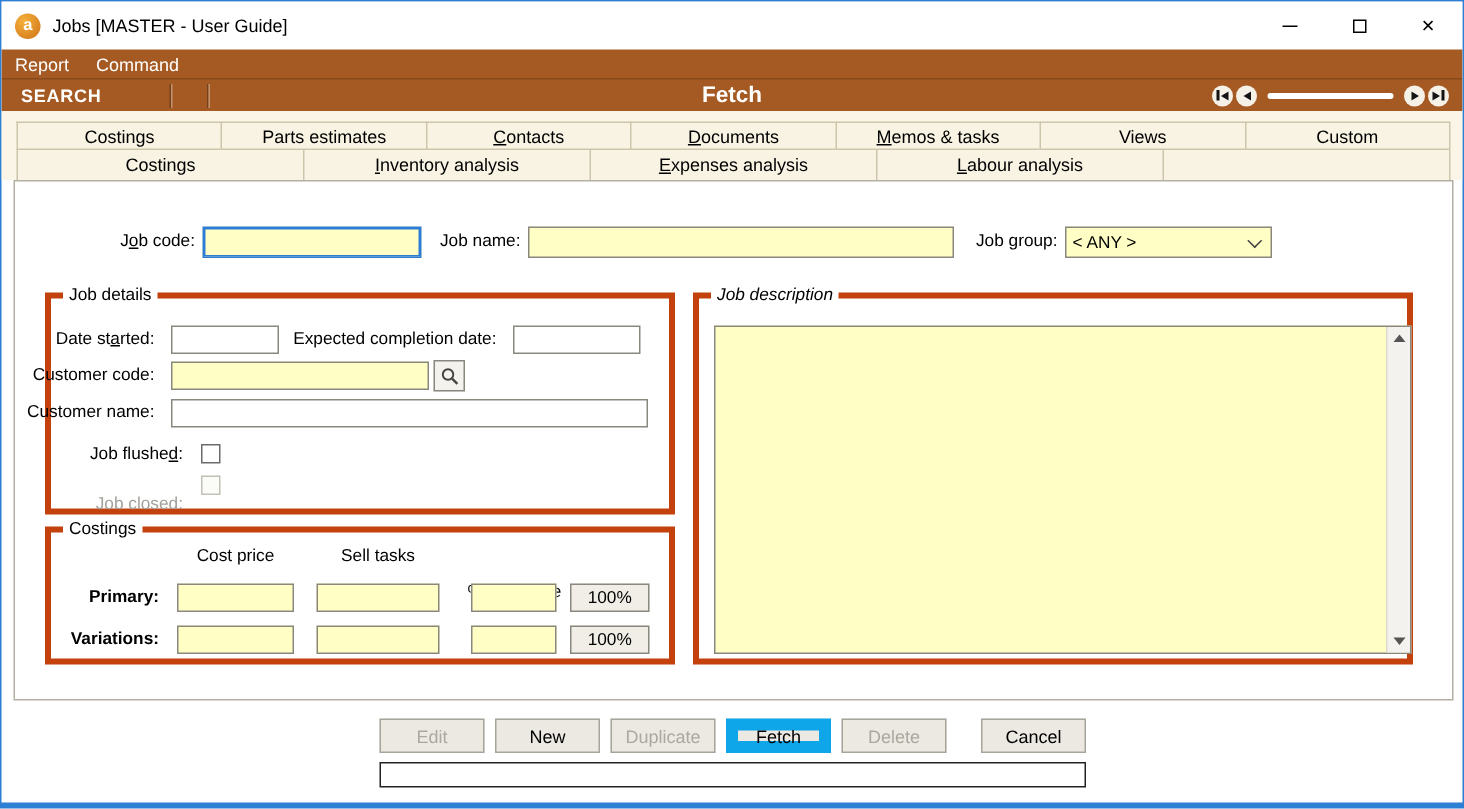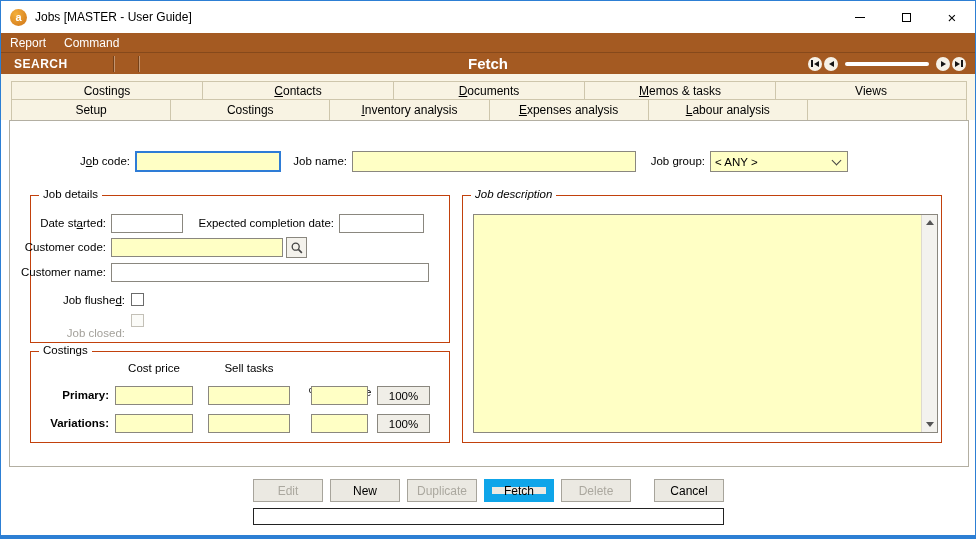--- a/index.html
+++ b/index.html
@@ -64,21 +64,21 @@
   .lbl.c { text-align:center; }
   .field { position:absolute; border:1px solid #8A877F; background:#fff; font-family:inherit;
     font-size:11.5px; padding:0 3px; height:19px; }
   .field.yellow { background:#FFFFC5; }
   .field.focus { border:1px solid #2E7CD6; box-shadow:0 0 0 1px #2E7CD6 inset; }
   .combo { position:absolute; border:1px solid #8A877F; background:#FFFFC5; display:flex;
     align-items:center; font-size:11.5px; }
   .combo-text { margin-left:4px; flex:1; }
   .chev { width:7px; height:7px; border-right:1.5px solid #444; border-bottom:1.5px solid #444;
     transform:rotate(45deg); margin:-3px 7px 0 0; display:block; }
-  .group { position:absolute; border:1px solid #c2410c; background:#fff; }
+  .group { position:absolute; border:4px solid #c2410c; background:#fff; }
   .group-title { position:absolute; top:-8px; left:8px; background:#fff; padding:0 4px; font-size:11.5px; white-space:nowrap; }
   .mini-btn { position:absolute; width:21px; height:21px; background:#F4F2EC; border:1px solid #8A877F;
     display:flex; align-items:center; justify-content:center; padding:0; }
   .checkbox { position:absolute; width:13px; height:13px; background:#fff; border:1px solid #6B6B6B; display:block; }
   .checkbox.disabled { border-color:#C3C0B7; background:#FBFBF8; }
   .pct-btn { position:absolute; width:53px; height:19px; background:#F0EEE7; border:1px solid #8A877F;
     font-family:inherit; font-size:11.5px; display:flex; align-items:center; justify-content:center; padding:0; }
   .desc-field { position:absolute; background:#FFFFC5; border:1px solid #8A877F; }
   .vscroll { position:absolute; top:0; right:0; bottom:0; width:16px; background:#F3F2EE;
     border-left:1px solid #DDD9CE; display:flex; flex-direction:column; justify-content:space-between; align-items:center; }
@@ -142,27 +142,28 @@
       <div class="nav-btn">
           <span class="tri tr"></span>
           <span class="nbar"></span>
         </div>
     </div>
   </div>
 
   <div class="tabstrip-bg"></div>
   <div class="tabrow row1">
     <div class="tab">Costings</div>
+    <div class="tab">Parts estimates</div>
     <div class="tab"><u>C</u>ontacts</div>
     <div class="tab"><u>D</u>ocuments</div>
     <div class="tab"><u>M</u>emos &amp; tasks</div>
     <div class="tab">Views</div>
+    <div class="tab">Custom</div>
   </div>
   <div class="tabrow row2">
-    <div class="tab">Setup</div>
     <div class="tab">Costings</div>
     <div class="tab"><u>I</u>nventory analysis</div>
     <div class="tab"><u>E</u>xpenses analysis</div>
     <div class="tab"><u>L</u>abour analysis</div>
     <div class="tab"></div>
   </div>
 
   <div class="content">
 
     <span class="lbl r" style="right:838px; top:34px;">J<u>o</u>b code:</span>

